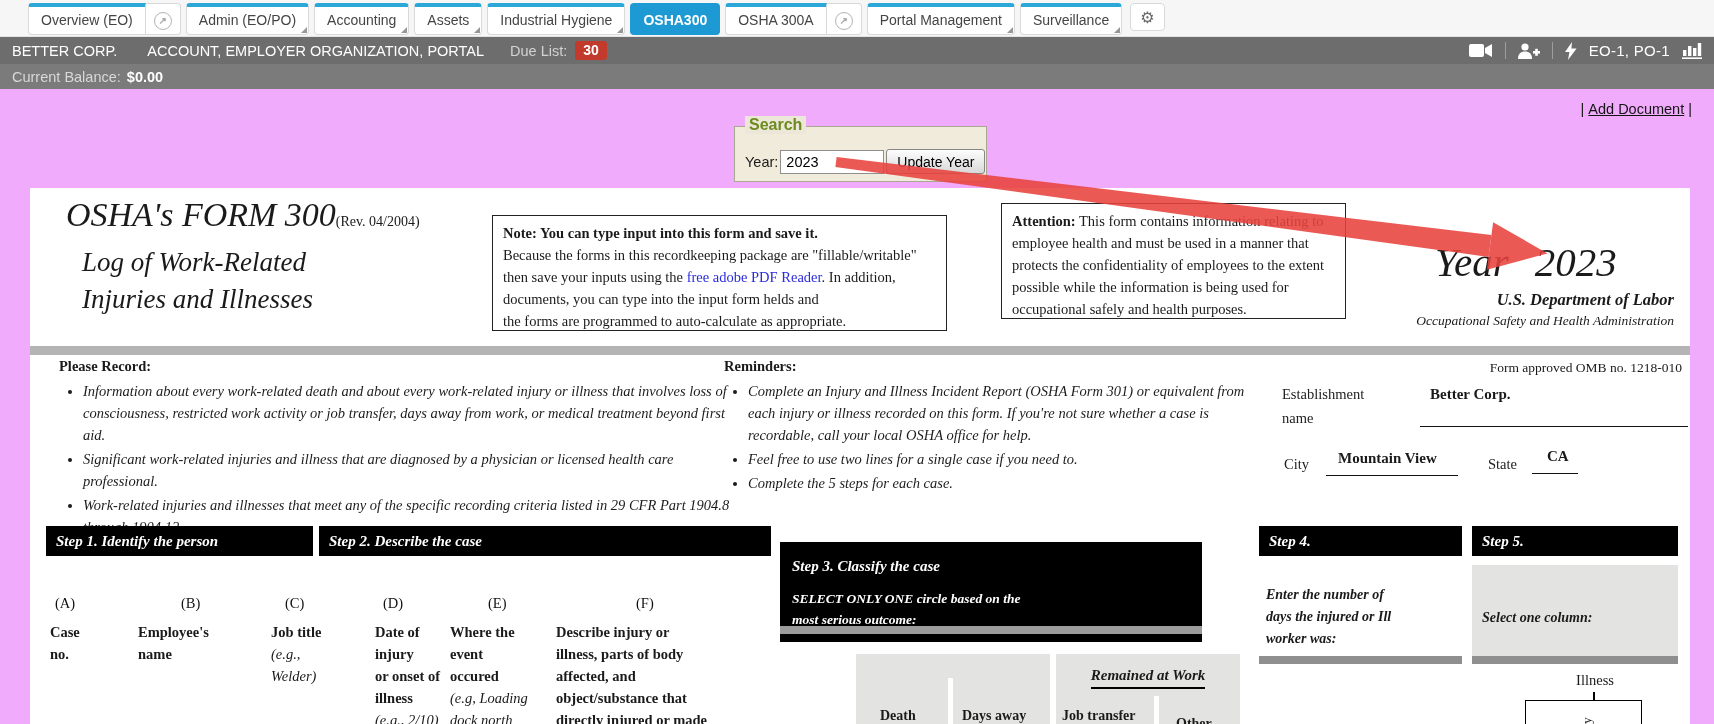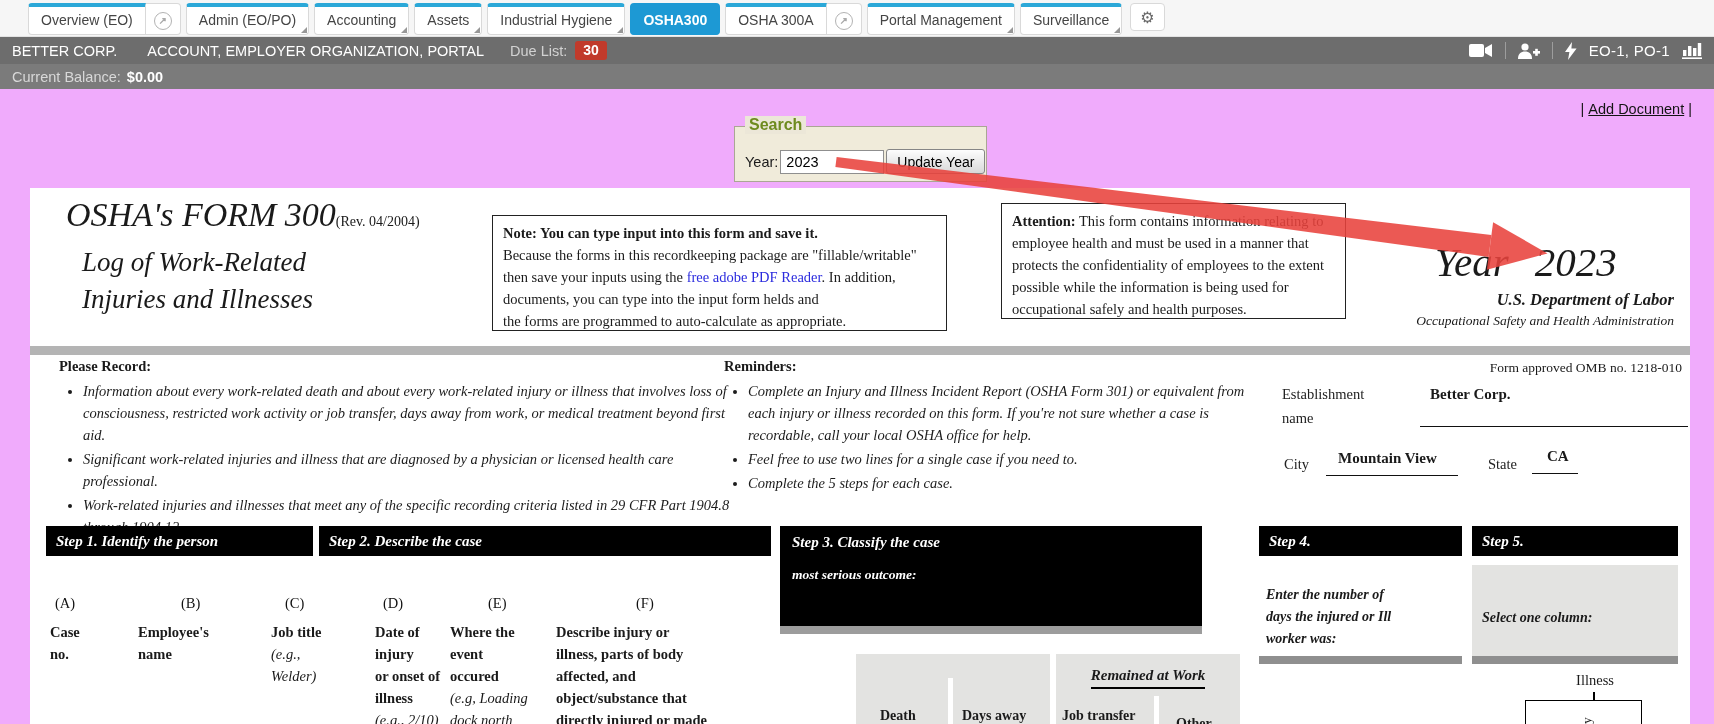--- a/index.html
+++ b/index.html
@@ -67,21 +67,21 @@
   .divider{background:#b4b4b4;}
   .omb{font-size:13.5px;}
   .blkhead{font-size:14.5px;font-weight:bold;}
   .blist{margin:5px 0 0 0;padding-left:24px;font-style:italic;font-size:14.5px;line-height:22px;color:#1c1c1c;}
   .blist li{margin-bottom:2px;}
   .flabel{font-size:14.5px;line-height:24px;color:#222;}
   .fval{font-size:15px;font-weight:bold;}
   .uline{border-bottom:1.5px solid #111;height:0;}
   .stepbar{background:#000;color:#fff;font-weight:bold;font-style:italic;font-size:15px;
         line-height:30px;height:30px;padding-left:10px;box-sizing:border-box;white-space:nowrap;}
-  .step3box{background:#000;color:#fff;box-sizing:border-box;padding:8px 12px;}
+  .step3box{background:#000;color:#fff;box-sizing:border-box;padding:16px 12px;margin-top:16px;}
   .step3box .t{font-weight:bold;font-style:italic;font-size:15px;}
   .step3box .s{font-weight:bold;font-style:italic;font-size:13.5px;line-height:21px;margin-top:13px;}
   .shadow{background:#9c9c9c;}
   .dbar{background:#8f8f8f;}
   .graybox{background:#e3e3e1;}
   .stepsub{font-weight:bold;font-style:italic;font-size:14px;line-height:22px;}
   .colletter{font-size:14.5px;color:#111;}
   .collab{font-size:14.5px;font-weight:bold;line-height:22px;white-space:nowrap;}
   .collab .it{font-weight:normal;font-style:italic;}
   .remained{font-size:15px;font-weight:bold;font-style:italic;border-bottom:2px solid #000;
@@ -255,20 +255,21 @@
     <div class="abs uline" style="left:1296px;top:287px;width:132px;"></div>
     <div class="abs flabel" style="left:1458px;top:264px;">State</div>
     <div class="abs fval" style="left:1517px;top:260px;">CA</div>
     <div class="abs uline" style="left:1502px;top:285px;width:46px;"></div>
 
     <div class="abs stepbar" style="left:16px;top:338px;width:267px;">Step 1. Identify the person</div>
     <div class="abs stepbar" style="left:289px;top:338px;width:452px;">Step 2. Describe the case</div>
     <div class="abs step3box" style="left:750px;top:338px;width:422px;height:100px;">
       <div class="t">Step 3. Classify the case</div>
       <div class="s">
+        <div>SELECT ONLY ONE circle based on the</div>
         <div>most serious outcome:</div>
       </div>
     </div>
     <div class="abs shadow" style="left:750px;top:438px;width:422px;height:8px;"></div>
     <div class="abs stepbar" style="left:1229px;top:338px;width:203px;">Step 4.</div>
     <div class="abs stepbar" style="left:1442px;top:338px;width:206px;">Step 5.</div>
 
     <div class="abs stepsub" style="left:1236px;top:396px;">
       <div>Enter the number of</div>
       <div>days the injured or Ill</div>

